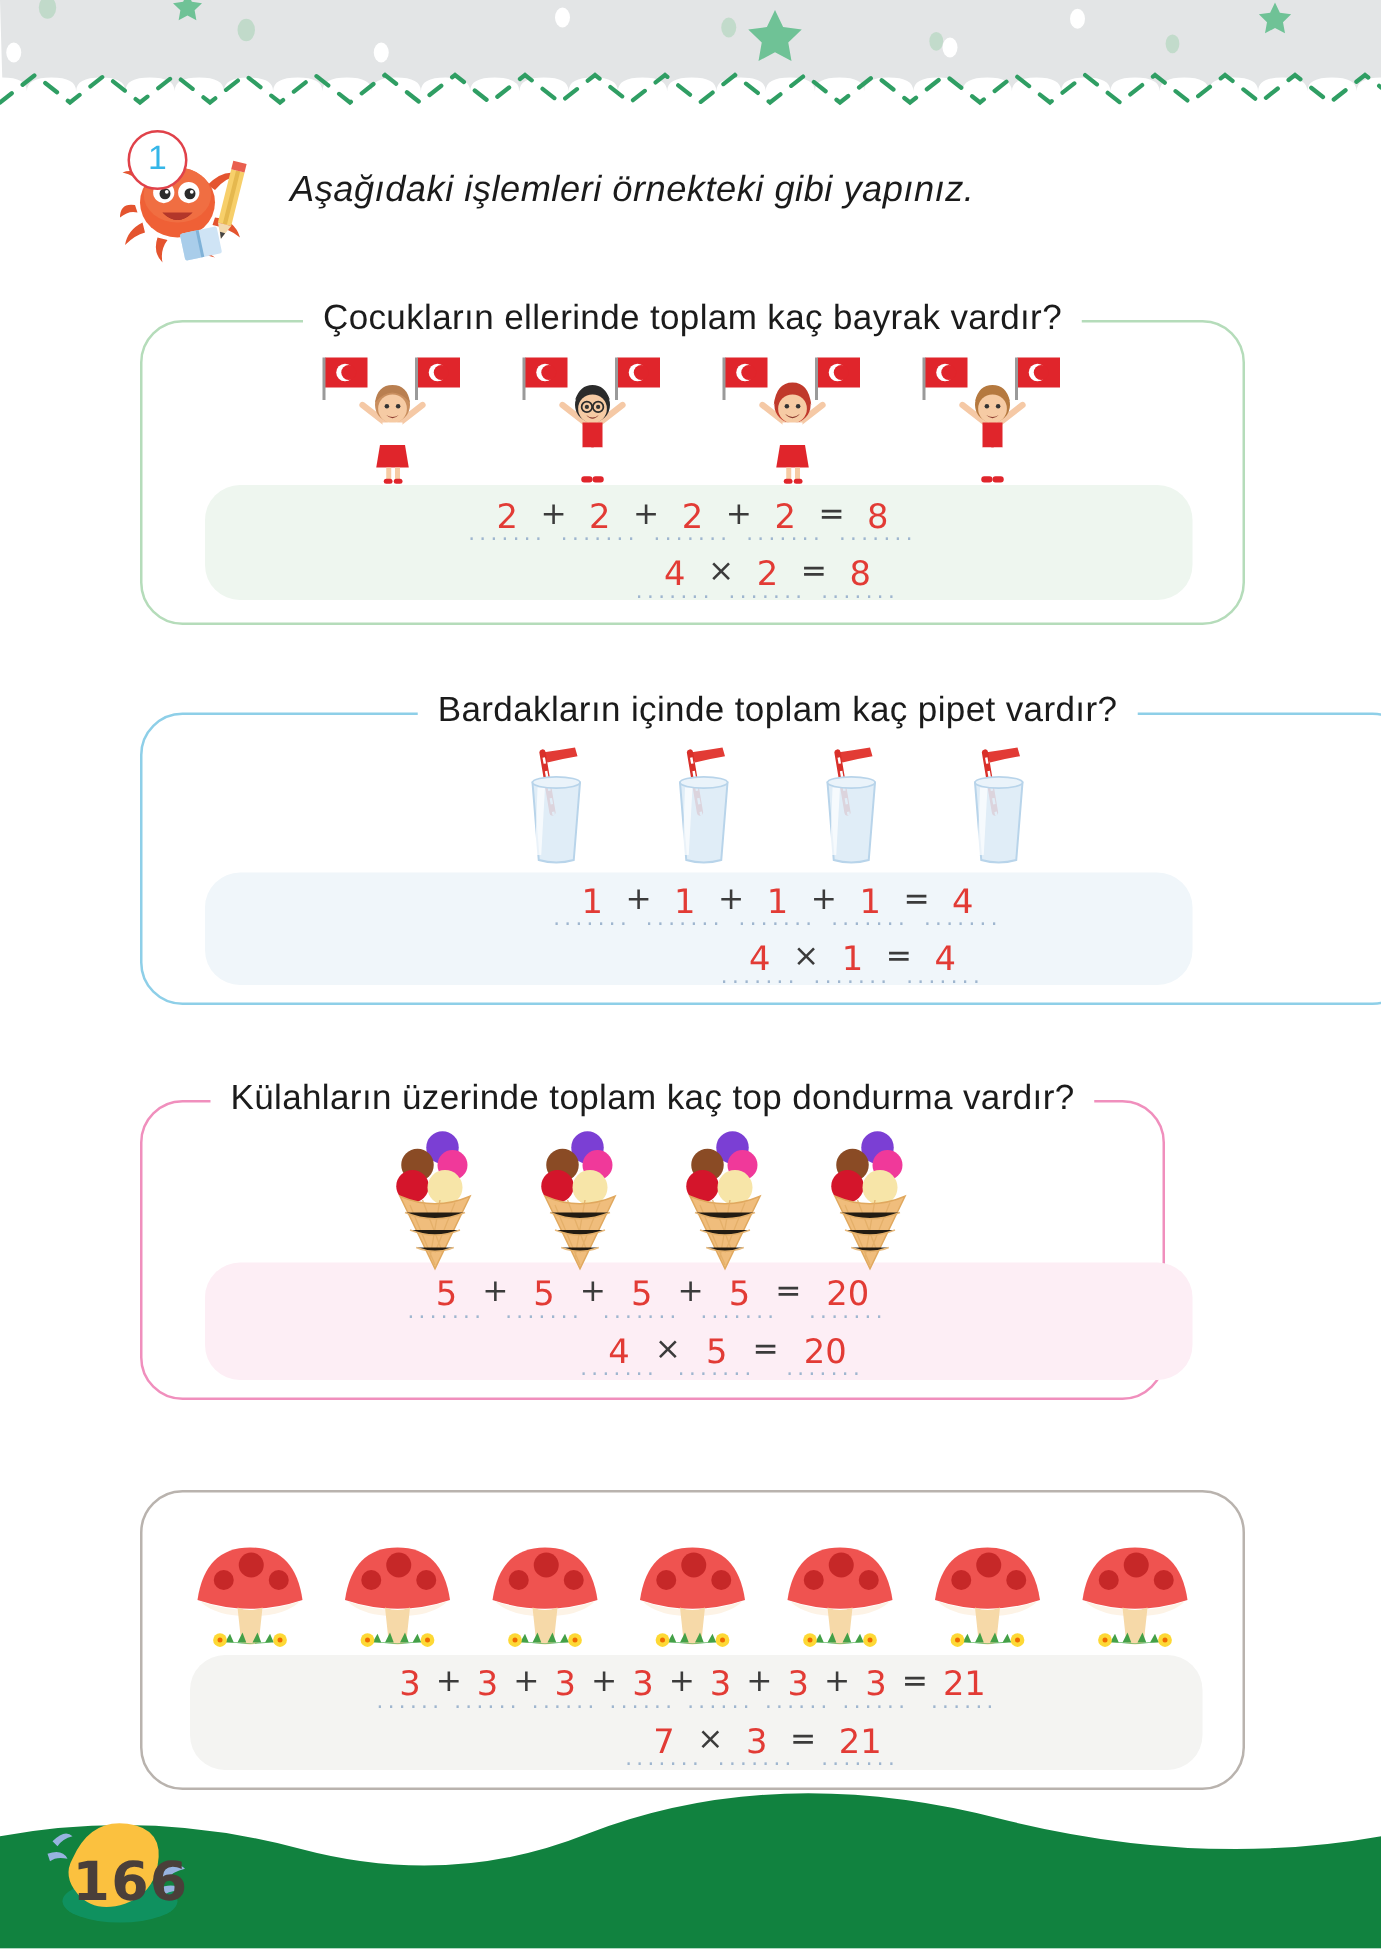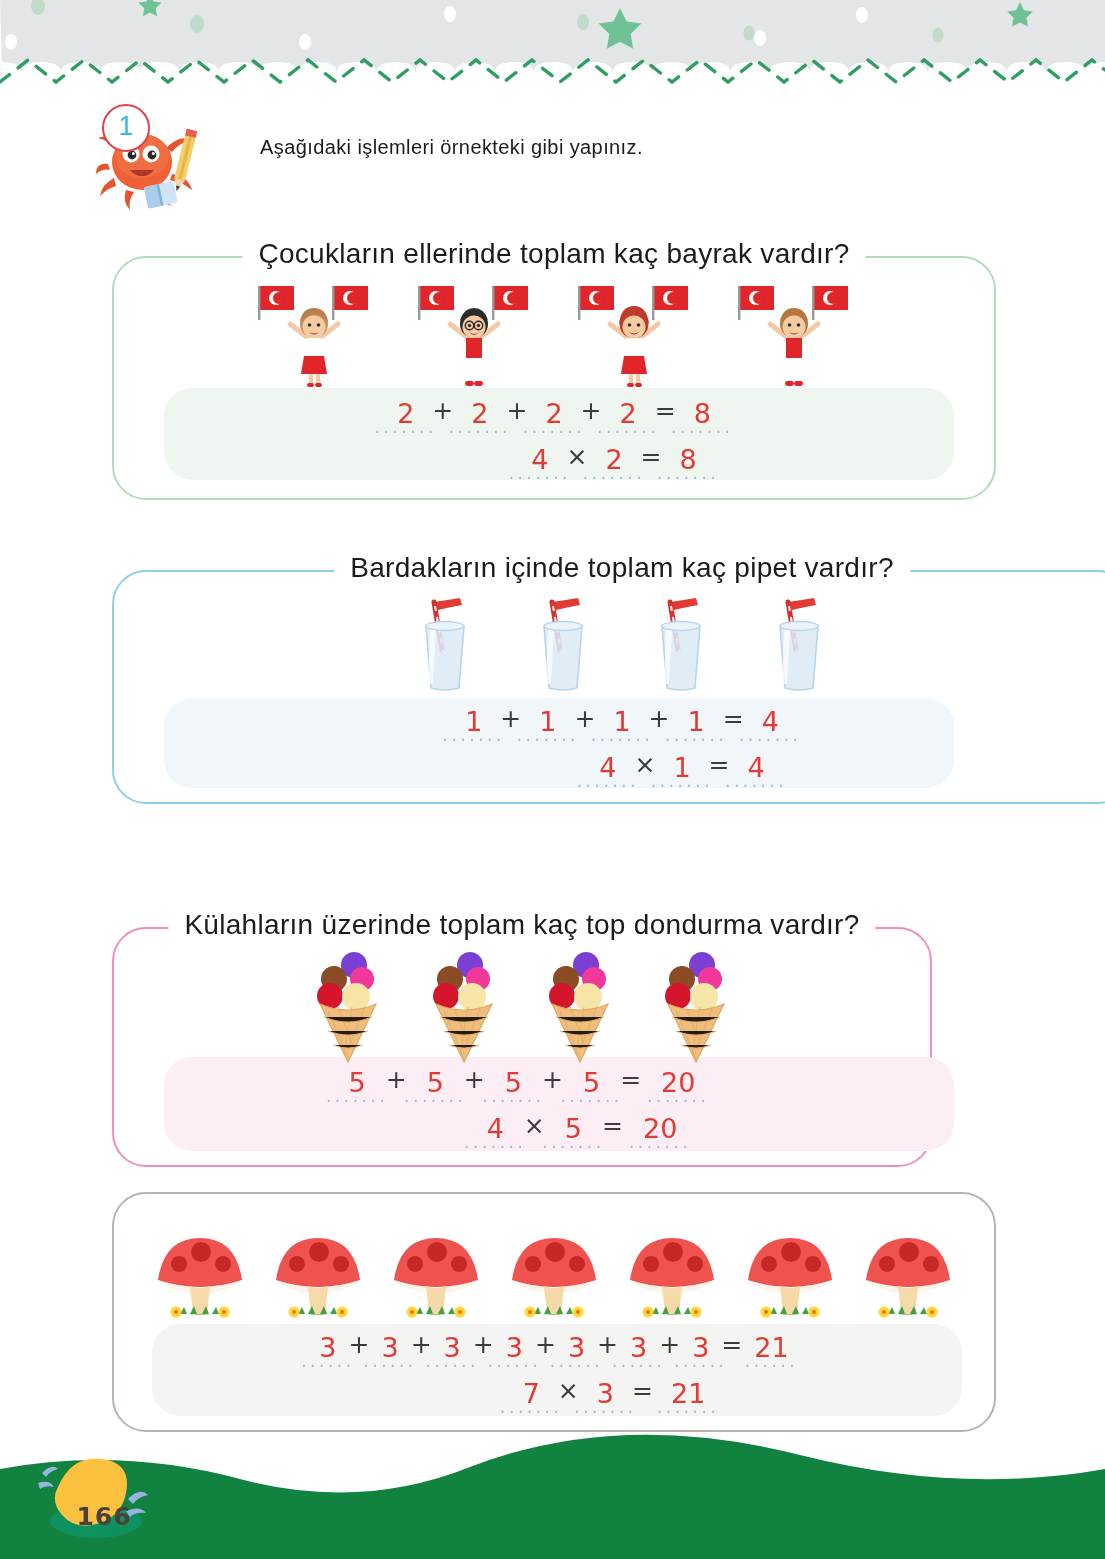--- a/index.html
+++ b/index.html
@@ -37,21 +37,21 @@
   .bottom-band svg { display: block; }
 
   .page-number {
     position: absolute;
     left: 58px;
     bottom: 28px;
     width: 92px;
     text-align: center;
     font-family: "DejaVu Sans", sans-serif;
     font-weight: bold;
-    font-size: 25px;
+    font-size: 43px;
     color: #4a3f3a;
     letter-spacing: 1px;
     z-index: 5;
     margin-top: 12px;
   }
 
   
   .instruction-row {
     position: absolute;
     left: 96px;
@@ -78,27 +78,28 @@
   .octopus {
     position: absolute;
     left: 0px;
     top: 14px;
     width: 120px;
     height: 96px;
     z-index: 4;
   }
   .instruction-text {
     position: absolute;
-    left: 164px;
+    left: 136px;
     top: 32px;
     font-family: "Liberation Sans", sans-serif;
-    font-size: 20px;
+    font-size: 29px;
     color: #1b1b1b;
     white-space: nowrap;
     letter-spacing: 0.4px;
+    font-style: italic;
   }
 
   
   .exercise {
     position: absolute;
     box-sizing: border-box;
     padding-left: 12px;
   }
   .ex-frame {
     position: absolute;
@@ -496,21 +497,21 @@
   </div>
   <div class="eq-row" style="top:198px; gap:18px; padding-left:60px;">
     <span class="slot"><span>4</span><span class="dots">.......</span></span>
     <span class="op">×</span>
     <span class="slot"><span>1</span><span class="dots">.......</span></span>
     <span class="op">=</span>
     <span class="slot"><span>4</span><span class="dots">.......</span></span>
   </div>
 </div>
 
-<div class="exercise" style="left:112px; top:909px; width:820px; height:258px;">
+<div class="exercise" style="left:112px; top:862px; width:820px; height:258px;">
   <div class="ex-frame frame-pink"></div>
   <div class="ex-title">Külahların üzerinde toplam kaç top dondurma vardır?</div>
   <div class="ex-illustrations" style="top:40px; height:118px; gap:36px;">
     <div class="ill">
       <svg width="80" height="118" viewBox="0 0 80 118">
         <circle cx="46" cy="16" r="13" fill="#7b3fd4"></circle>
         <circle cx="54" cy="30" r="12" fill="#f0399a"></circle>
         <circle cx="26" cy="30" r="13" fill="#8a4b25"></circle>
         <circle cx="22" cy="47" r="13" fill="#d4152b"></circle>
         <circle cx="48" cy="48" r="14" fill="#f7e5a8"></circle>

